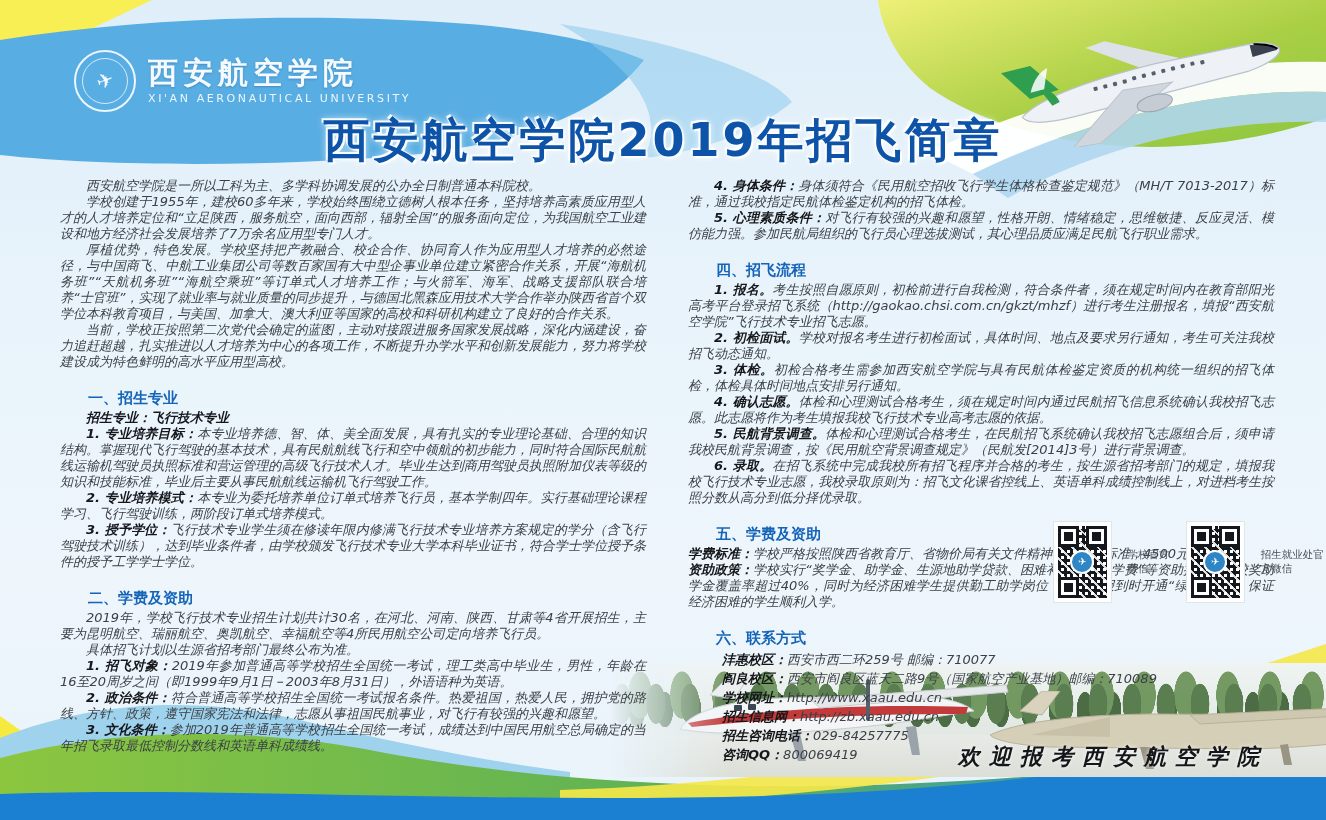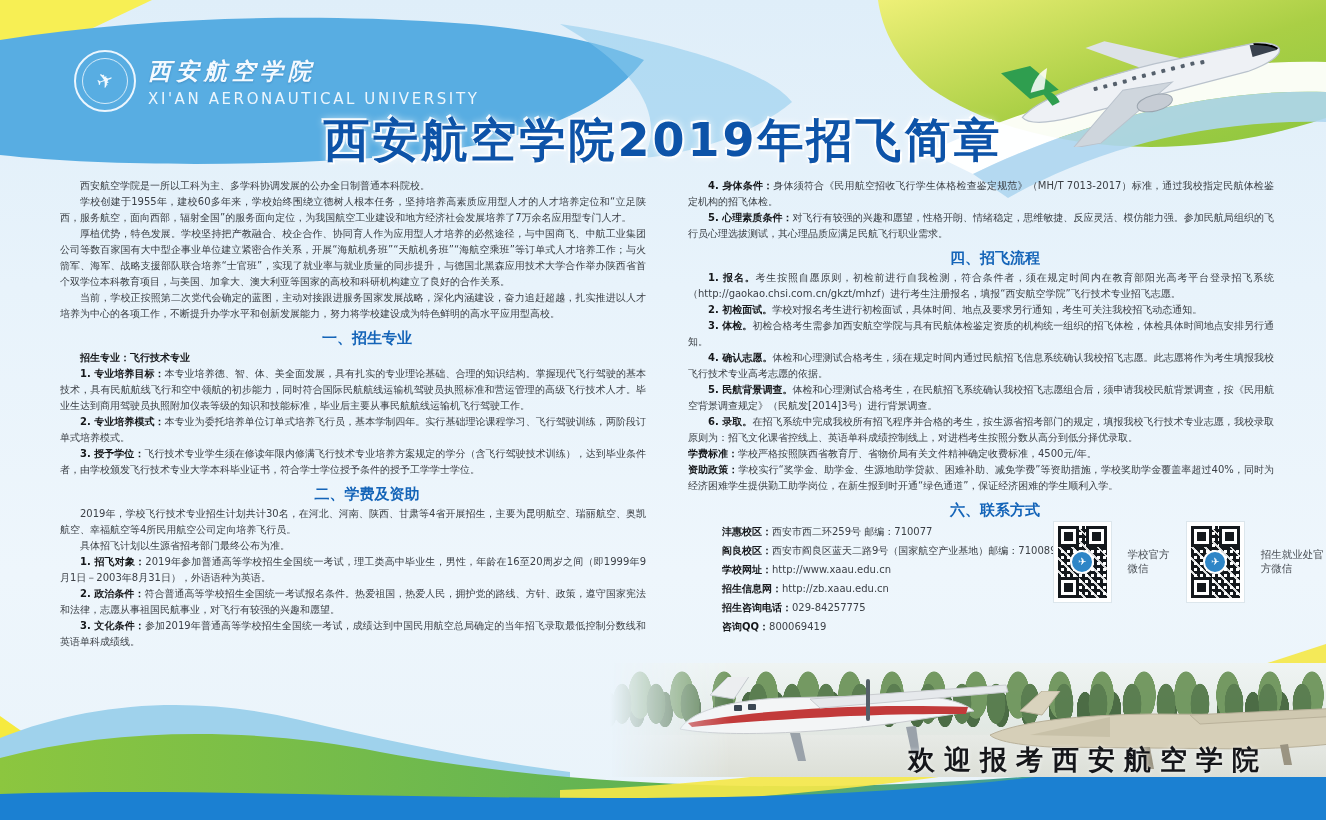--- a/index.html
+++ b/index.html
@@ -12,38 +12,38 @@
     background:linear-gradient(180deg,#dfeef9 0%,#e8f3fb 35%,#eef6fc 70%,#e9f3fa 100%);}
   svg.deco{position:absolute;left:0;display:block;pointer-events:none;}
   #topdeco{top:0;}
   #botdeco{bottom:0;}
 
   
   .logo{position:absolute;left:74px;top:50px;display:flex;align-items:center;gap:12px;color:#f4faff;z-index:6;}
   .seal{width:58px;height:58px;border-radius:50%;border:2px solid rgba(244,250,255,.95);position:relative;flex:0 0 auto;}
   .seal::before{content:"";position:absolute;inset:6px;border:1px solid rgba(244,250,255,.8);border-radius:50%;}
   .seal::after{content:"✈";position:absolute;left:50%;top:50%;transform:translate(-50%,-52%) rotate(-20deg);font-size:20px;color:#f4faff;}
-  .logo-zh{font-family:"DejaVu Serif","Liberation Serif",serif;font-style:italic;font-weight:bold;
-    font-size:23px;letter-spacing:5px;line-height:32px;text-shadow:0 1px 2px rgba(20,80,140,.35);}
-  .logo-en{font-size:15px;letter-spacing:2.6px;margin-top:3px;opacity:.95;}
+  .logo-zh{font-family:"DejaVu Serif","Liberation Serif",serif;font-weight:bold;
+    font-size:30px;letter-spacing:5px;line-height:32px;text-shadow:0 1px 2px rgba(20,80,140,.35);}
+  .logo-en{font-size:11px;letter-spacing:2.6px;margin-top:3px;opacity:.95;}
 
   .title{position:absolute;left:0;right:0;top:110px;text-align:center;z-index:6;
     font-size:46px;font-weight:bold;letter-spacing:3px;color:#0d53a8;
     text-shadow:0 0 3px #fff,0 0 8px #fff,2px 2px 0 rgba(255,255,255,.9),-2px -2px 0 rgba(255,255,255,.9);}
 
   .plane-illu{position:absolute;right:28px;top:22px;z-index:5;}
 
   
   .col{position:absolute;top:178px;width:586px;z-index:4;}
   .col-left{left:60px;}
   .col-right{left:688px;}
-  .col p{margin:0;font-size:10px;line-height:16px;color:#3c4046;text-align:justify;}
+  .col p{margin:0;font-size:13px;line-height:16px;color:#3c4046;text-align:justify;font-style:italic;}
   .para{text-indent:2em;}
   .col b{color:#15171a;}
-  h3.sec{margin:6px 0 2px 28px;font-size:15px;line-height:20px;color:#1464b8;font-weight:bold;text-align:center;}
+  h3.sec{margin:18px 0 2px 28px;font-size:15px;line-height:20px;color:#1464b8;font-weight:bold;}
   .contacts p{text-indent:0;line-height:19px;margin-left:34px;}
 
   
   .qr-area{position:absolute;left:1054px;top:522px;display:flex;gap:16px;z-index:5;}
   .qr-wrap{display:flex;flex-direction:row;align-items:center;gap:17px;}
   .qr{position:relative;width:74px;height:74px;background:#fff;border:3px solid #fff;box-shadow:0 0 0 1px #dce6ec;}
   .qr .px{position:absolute;inset:1px;background:
       repeating-linear-gradient(45deg,rgba(255,255,255,.85) 0 2px,transparent 2px 9px),
       repeating-linear-gradient(0deg,#14181c 0 3px,transparent 3px 6px),
       repeating-linear-gradient(90deg,#14181c 0 3px,#fff 3px 6px);}
@@ -63,22 +63,22 @@
   .photo .trees{position:absolute;left:0;right:0;top:6px;height:58px;opacity:.92;
     background:
       radial-gradient(ellipse 16px 34px at 12px 60%, #4f7544 0 58%, transparent 60%) 0 0/34px 100% repeat-x,
       radial-gradient(ellipse 20px 40px at 22px 45%, #6a9257 0 58%, transparent 60%) 8px 0/42px 100% repeat-x,
       radial-gradient(ellipse 14px 30px at 10px 70%, #3f6238 0 58%, transparent 60%) 17px 0/28px 100% repeat-x;}
   .photo .ground{position:absolute;left:0;right:0;bottom:0;height:42px;
     background:linear-gradient(180deg,#e7eae6,#dcdfd7);}
   .photo svg{position:absolute;}
 
   .slogan{position:absolute;right:58px;top:742px;z-index:5;
-    font-family:"DejaVu Serif","Liberation Serif",serif;font-weight:bold;
-    font-size:27px;letter-spacing:9px;color:#15161a;text-shadow:0 0 4px rgba(255,255,255,.8);}
+    font-family:"DejaVu Serif","Liberation Serif",serif;font-weight:bold;font-style:italic;
+    font-size:22px;letter-spacing:9px;color:#15161a;text-shadow:0 0 4px rgba(255,255,255,.8);}
 </style>
 </head>
 <body>
 
 <div class="poster">
 
   <svg id="topdeco" class="deco" width="1326" height="215" viewBox="0 0 1326 215" preserveAspectRatio="none">
     <defs>
       <linearGradient id="grn" x1="0" y1="0" x2="1" y2="1">
         <stop offset="0" stop-color="#eef077"></stop>
@@ -209,20 +209,21 @@
     <p class="para"><b>5. 心理素质条件：</b><span>对飞行有较强的兴趣和愿望，性格开朗、情绪稳定，思维敏捷、反应灵活、模仿能力强。参加民航局组织的飞行员心理选拔测试，其心理品质应满足民航飞行职业需求。</span></p>
 
     <h3 class="sec">四、招飞流程</h3>
     <p class="para"><b>1. 报名。</b><span>考生按照自愿原则，初检前进行自我检测，符合条件者，须在规定时间内在教育部阳光高考平台登录招飞系统（http://gaokao.chsi.com.cn/gkzt/mhzf）进行考生注册报名，填报“西安航空学院”飞行技术专业招飞志愿。</span></p>
     <p class="para"><b>2. 初检面试。</b><span>学校对报名考生进行初检面试，具体时间、地点及要求另行通知，考生可关注我校招飞动态通知。</span></p>
     <p class="para"><b>3. 体检。</b><span>初检合格考生需参加西安航空学院与具有民航体检鉴定资质的机构统一组织的招飞体检，体检具体时间地点安排另行通知。</span></p>
     <p class="para"><b>4. 确认志愿。</b><span>体检和心理测试合格考生，须在规定时间内通过民航招飞信息系统确认我校招飞志愿。此志愿将作为考生填报我校飞行技术专业高考志愿的依据。</span></p>
     <p class="para"><b>5. 民航背景调查。</b><span>体检和心理测试合格考生，在民航招飞系统确认我校招飞志愿组合后，须申请我校民航背景调查，按《民用航空背景调查规定》（民航发[2014]3号）进行背景调查。</span></p>
     <p class="para"><b>6. 录取。</b><span>在招飞系统中完成我校所有招飞程序并合格的考生，按生源省招考部门的规定，填报我校飞行技术专业志愿，我校录取原则为：招飞文化课省控线上、英语单科成绩控制线上，对进档考生按照分数从高分到低分择优录取。</span></p>
 
+    <h3 class="sec">五、学费及资助</h3>
     <p><b>学费标准：</b><span>学校严格按照陕西省教育厅、省物价局有关文件精神确定收费标准，4500元/年。</span></p>
     <p><b>资助政策：</b><span>学校实行“奖学金、助学金、生源地助学贷款、困难补助、减免学费”等资助措施，学校奖助学金覆盖率超过40%，同时为经济困难学生提供勤工助学岗位，在新生报到时开通“绿色通道”，保证经济困难的学生顺利入学。</span></p>
 
     <h3 class="sec">六、联系方式</h3>
     <div class="contacts">
       <p><b>沣惠校区：</b><span>西安市西二环259号 邮编：710077</span></p>
       <p><b>阎良校区：</b><span>西安市阎良区蓝天二路9号（国家航空产业基地）邮编：710089</span></p>
       <p><b>学校网址：</b><span>http://www.xaau.edu.cn</span></p>
       <p><b>招生信息网：</b><span>http://zb.xaau.edu.cn</span></p>
       <p><b>招生咨询电话：</b><span>029-84257775</span></p>

